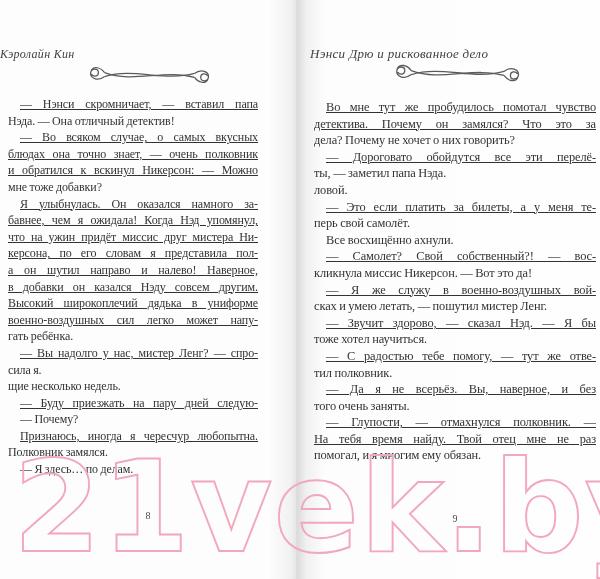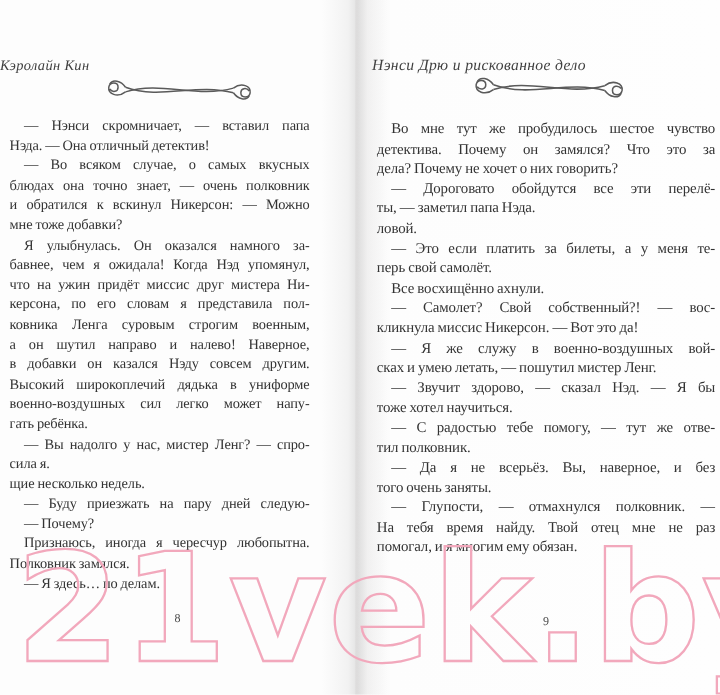--- a/index.html
+++ b/index.html
@@ -25,21 +25,21 @@
   #left-flourish{left:86px;top:63px;}
   #right-flourish{left:389px;top:61px;}
   .textblock{position:absolute;color:#333;}
   #left-lines{left:8px;top:96px;width:250px;font-size:12px;}
   #right-lines{left:314px;top:99px;width:282px;font-size:12.4px;}
   .line{
     height:16.6px;line-height:16.6px;overflow:hidden;
     text-align:justify;text-align-last:left;text-justify:inter-word;
     word-spacing:-0.4px;letter-spacing:-0.1px;
   }
-  .line.just{text-align-last:justify;}
+  .line.just{text-align-last:justify;text-decoration:underline;}
   .line.indent{padding-left:12px;}
   .page-number{position:absolute;font-size:10px;color:#4a4a4a;text-align:center;}
   #left-pagenum{left:0;top:510px;width:296px;}
   #right-pagenum{left:314px;top:513px;width:282px;}
   .watermark{position:absolute;left:0;top:0;z-index:5;pointer-events:none;}
   .watermark text{
     font-family:"DejaVu Sans","Liberation Sans",sans-serif;
     font-weight:bold;
   }
 </style>
@@ -80,37 +80,36 @@
     <div class="line indent just">— Нэнси скромничает, — вставил папа</div>
     <div class="line">Нэда. — Она отличный детектив!</div>
     <div class="line indent just">— Во всяком случае, о самых вкусных</div>
     <div class="line just">блюдах она точно знает, — очень полковник</div>
     <div class="line just">и обратился к вскинул Никерсон: — Можно</div>
     <div class="line">мне тоже добавки?</div>
     <div class="line indent just">Я улыбнулась. Он оказался намного за-</div>
     <div class="line just">бавнее, чем я ожидала! Когда Нэд упомянул,</div>
     <div class="line just">что на ужин придёт миссис друг мистера Ни-</div>
     <div class="line just">керсона, по его словам я представила пол-</div>
-    <div class="line just">ковника Ленга суровым строгим военным,</div>
     <div class="line just">а он шутил направо и налево! Наверное,</div>
     <div class="line just">в добавки он казался Нэду совсем другим.</div>
     <div class="line just">Высокий широкоплечий дядька в униформе</div>
     <div class="line just">военно-воздушных сил легко может напу-</div>
     <div class="line">гать ребёнка.</div>
     <div class="line indent just">— Вы надолго у нас, мистер Ленг? — спро-</div>
     <div class="line">сила я.</div>
     <div class="line">щие несколько недель.</div>
     <div class="line indent just">— Буду приезжать на пару дней следую-</div>
     <div class="line indent">— Почему?</div>
     <div class="line indent just">Признаюсь, иногда я чересчур любопытна.</div>
     <div class="line">Полковник замялся.</div>
     <div class="line indent">— Я здесь… по делам.</div>
   </div>
 <div class="textblock" id="right-lines">
-    <div class="line indent just">Во мне тут же пробудилось шестое чувство</div>
+    <div class="line indent just">Во мне тут же пробудилось помотал чувство</div>
     <div class="line just">детектива. Почему он замялся? Что это за</div>
     <div class="line">дела? Почему не хочет о них говорить?</div>
     <div class="line indent just">— Дороговато обойдутся все эти перелё-</div>
     <div class="line">ты, — заметил папа Нэда.</div>
     <div class="line">ловой.</div>
     <div class="line indent just">— Это если платить за билеты, а у меня те-</div>
     <div class="line">перь свой самолёт.</div>
     <div class="line indent">Все восхищённо ахнули.</div>
     <div class="line indent just">— Самолет? Свой собственный?! — вос-</div>
     <div class="line">кликнула миссис Никерсон. — Вот это да!</div>

